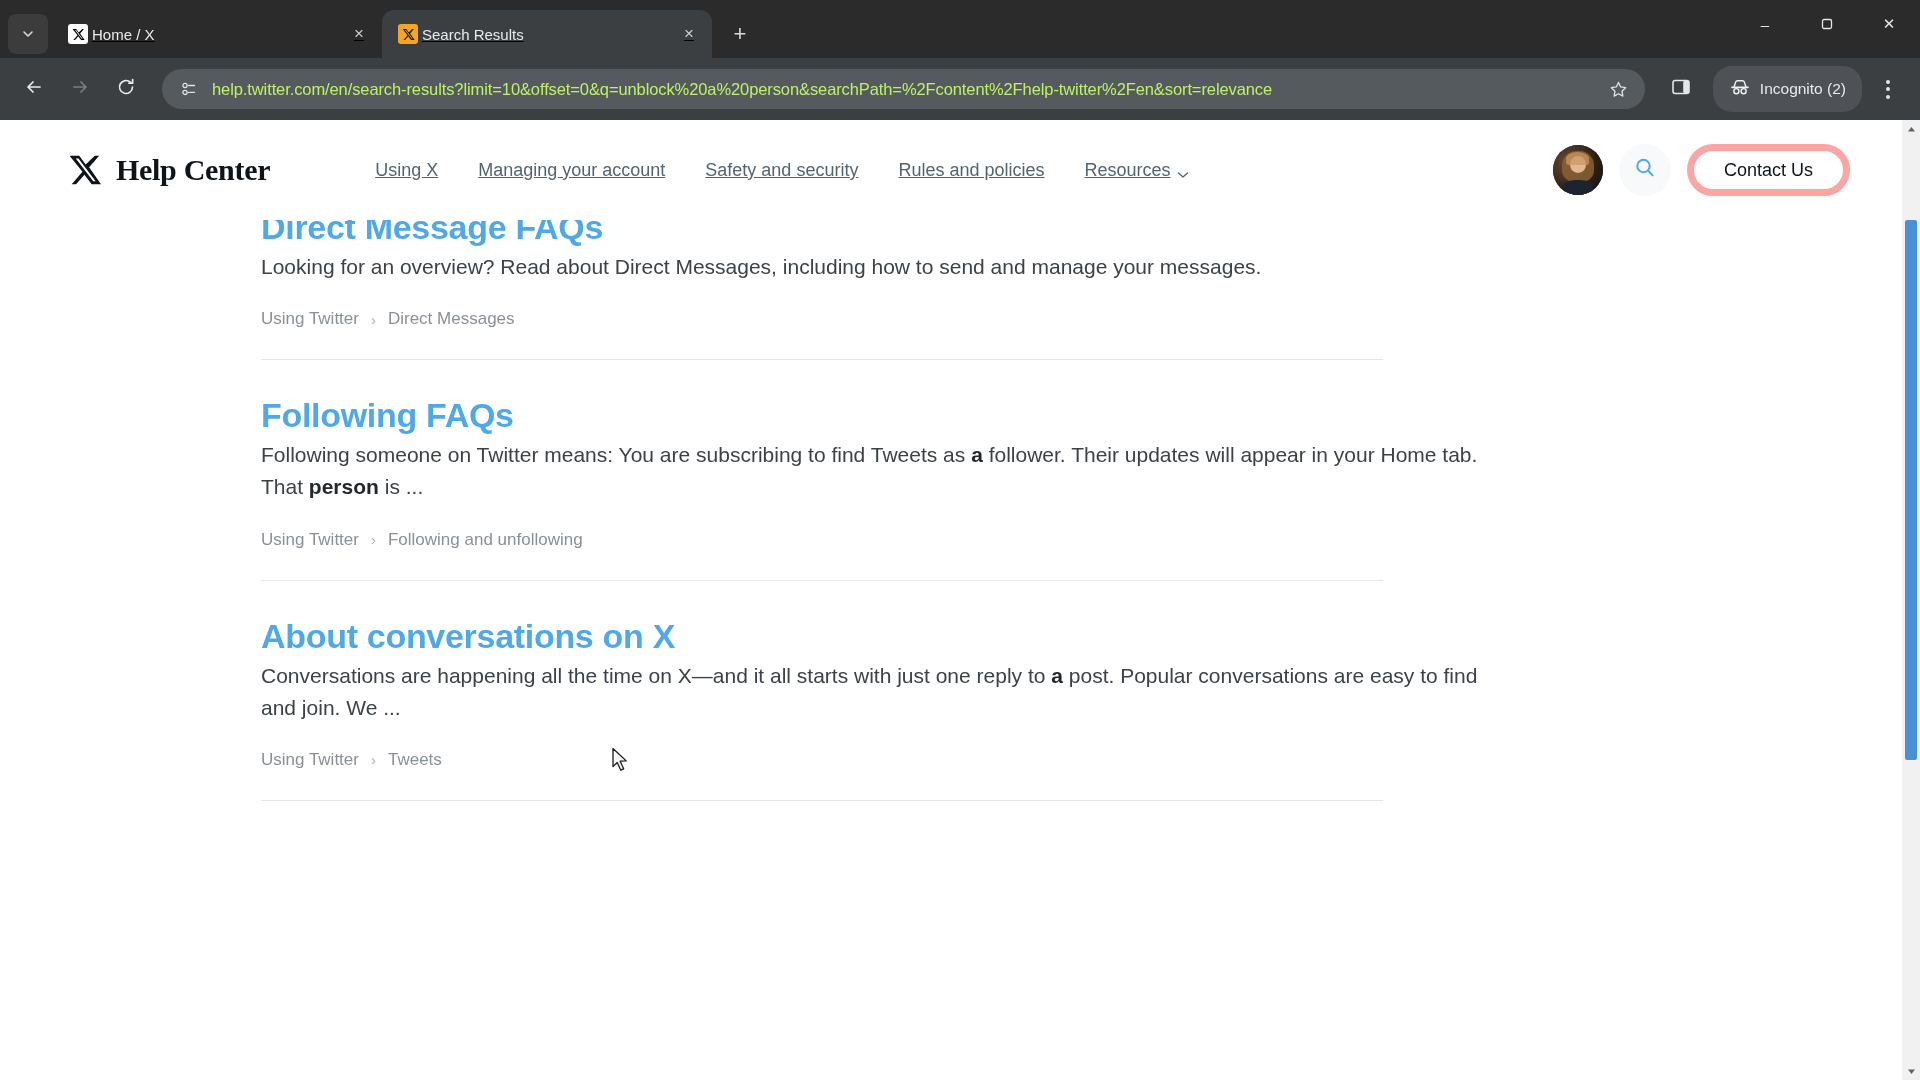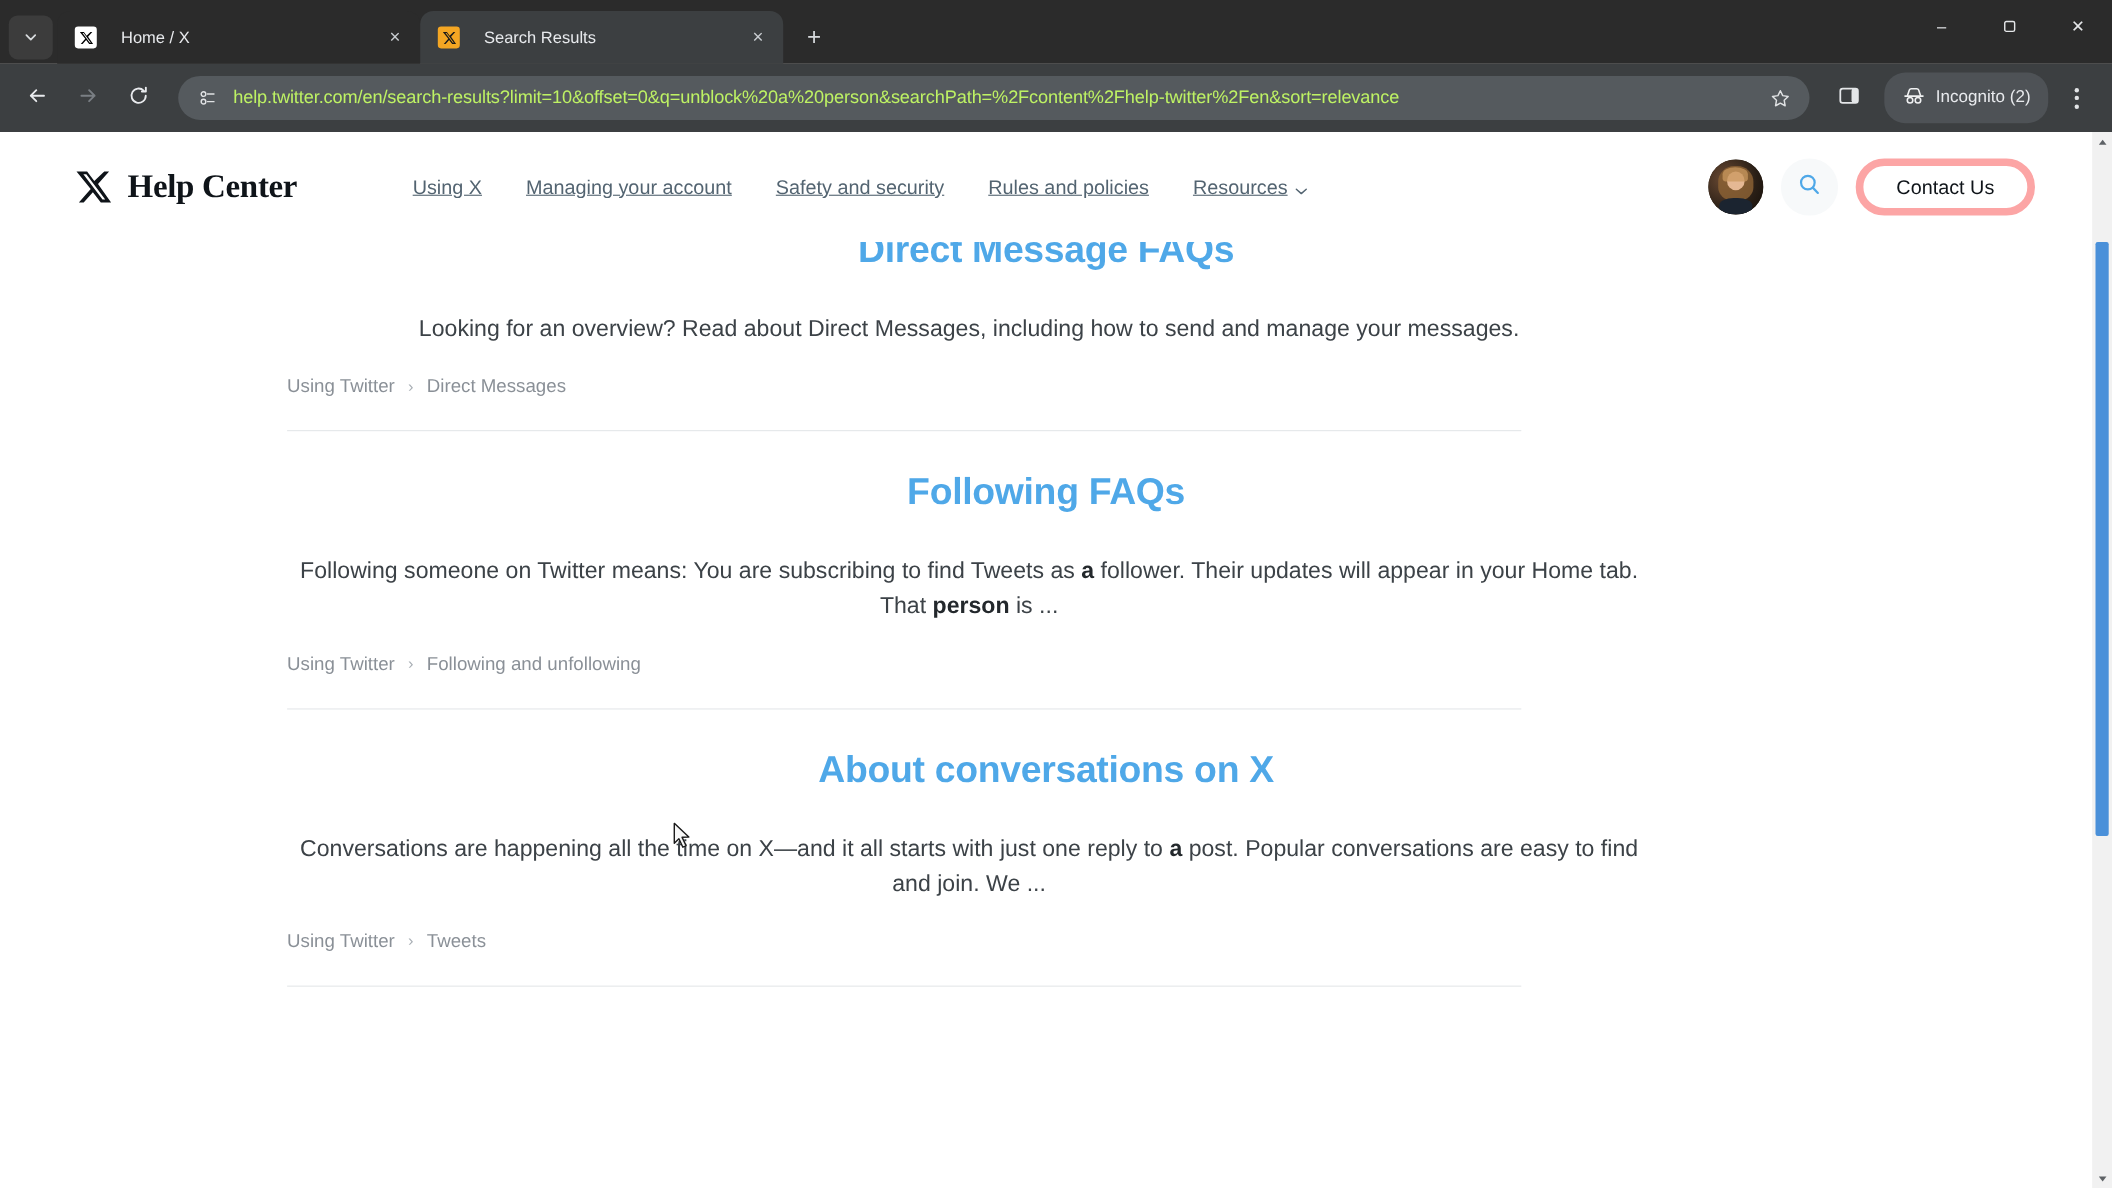--- a/index.html
+++ b/index.html
@@ -32,23 +32,24 @@
   }
   .tab-chevron svg { display: block; }
 
   .tab {
     height: 48px;
     width: 330px;
     border-radius: 12px 12px 0 0;
     display: flex;
     align-items: center;
     padding: 0 10px 0 16px;
-    gap: 22px;
+    gap: 4px;
     flex: none;
     position: relative;
+    text-decoration: underline;
   }
   .tab.inactive { background: #2b2b2b; }
   .tab.active { background: #3c3f41; }
   .tab-favicon {
     width: 20px; height: 20px;
     border-radius: 3px;
     display: flex; align-items: center; justify-content: center;
     flex: none;
     font-weight: bold;
     font-size: 13px;
@@ -257,36 +258,35 @@
     color: #0f1419;
     background: #fff;
     white-space: nowrap;
     flex: none;
   }
 
   
   .results {
     padding: 0 0 0 261px;
     margin-top: -8px;
-    text-align: center;
   }
   .result { width: 1380px; }
   .result-title {
     font-size: 34px;
     font-weight: bold;
     color: #4fa8e8;
     letter-spacing: -0.3px;
     line-height: 1.15;
   }
   .result-title.first { margin-top: -12px; }
   .result-snippet {
     font-size: 21px;
     color: #3c4247;
     line-height: 1.53;
-    margin-top: 36px;
+    margin-top: 4px;
     max-width: 1240px;
   }
   .result-snippet b { font-weight: bold; color: #23282c; }
   .crumbs {
     display: flex;
     align-items: center;
     gap: 12px;
     margin-top: 26px;
     font-size: 17px;
     color: #8a9097;

